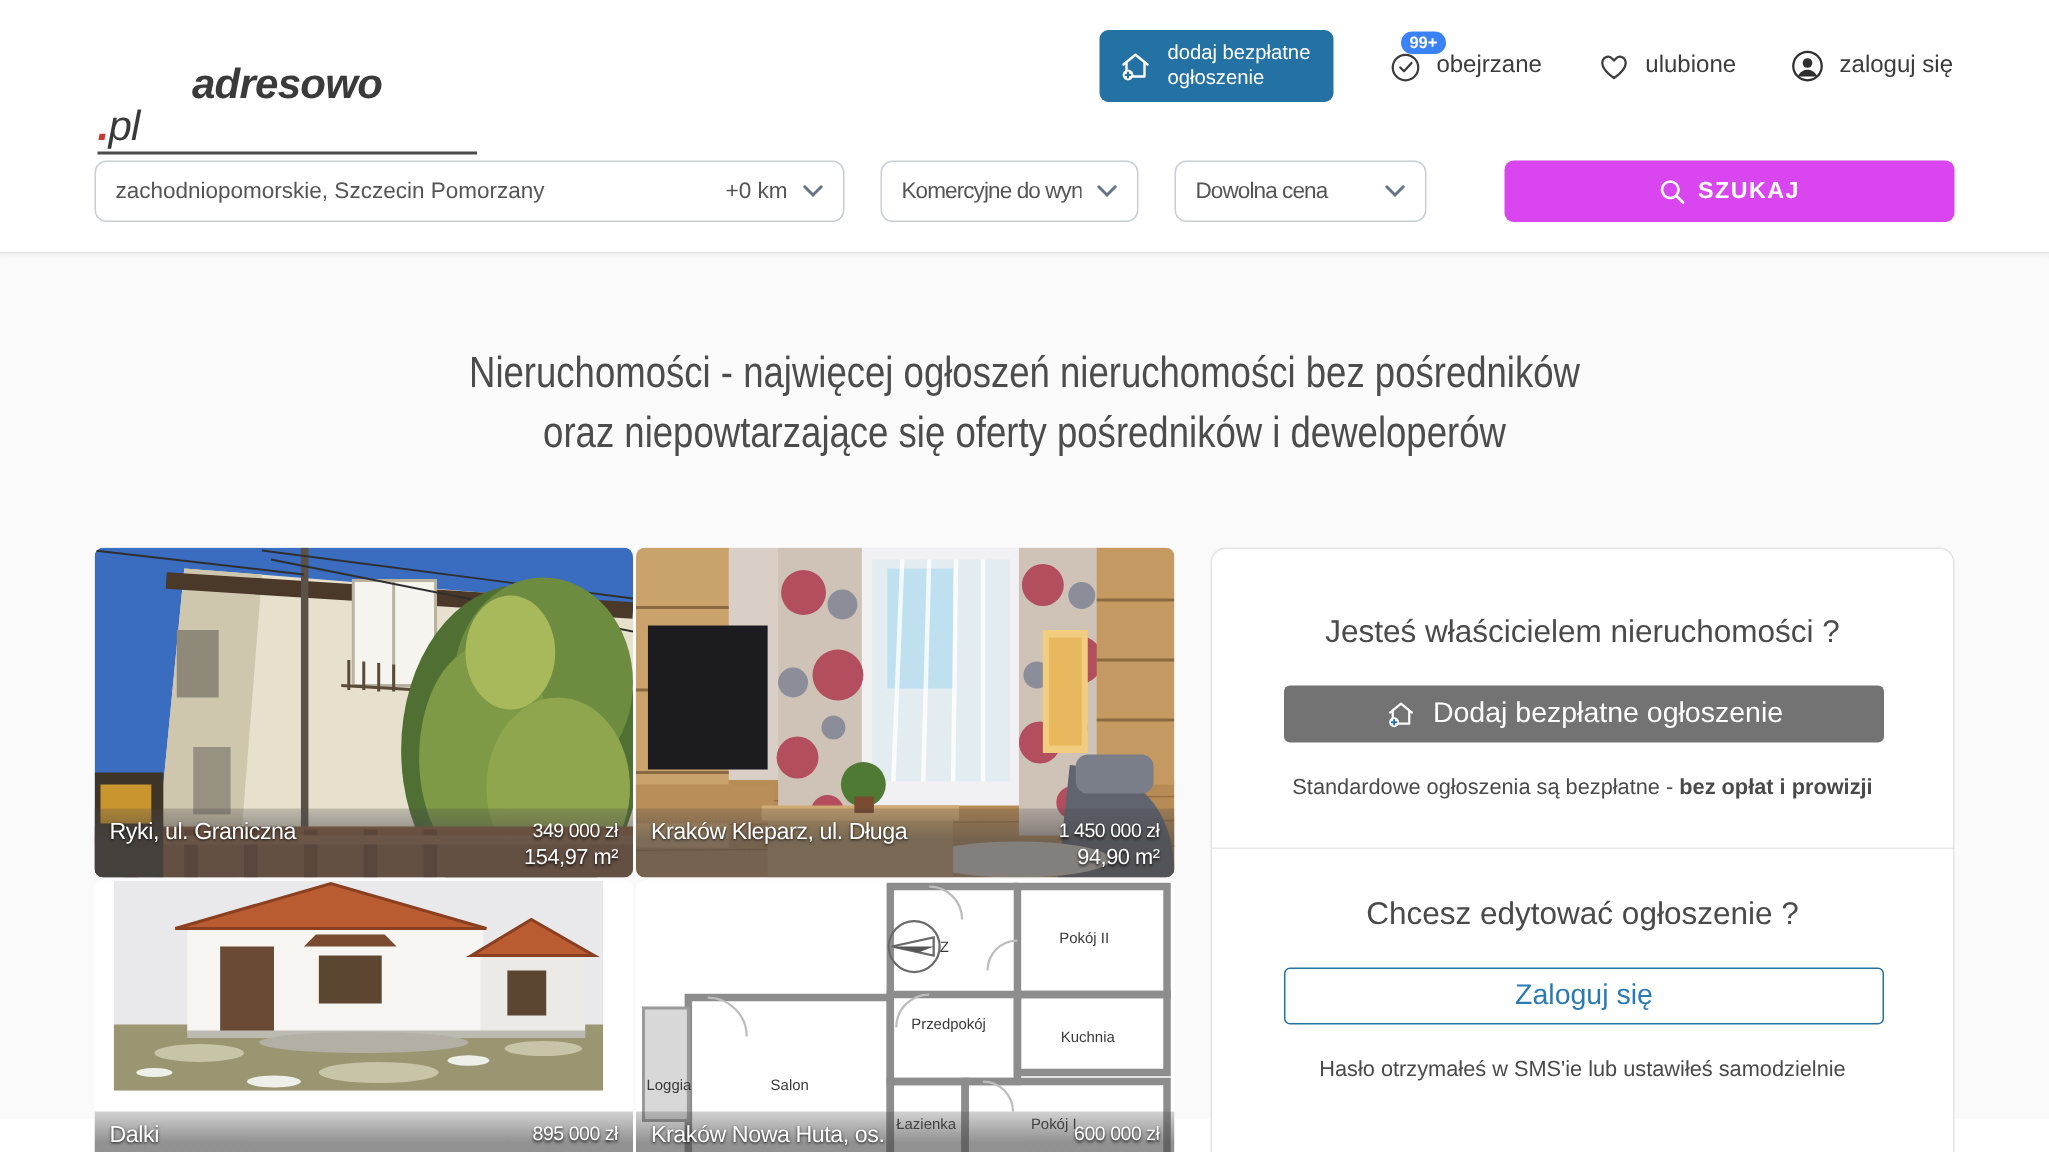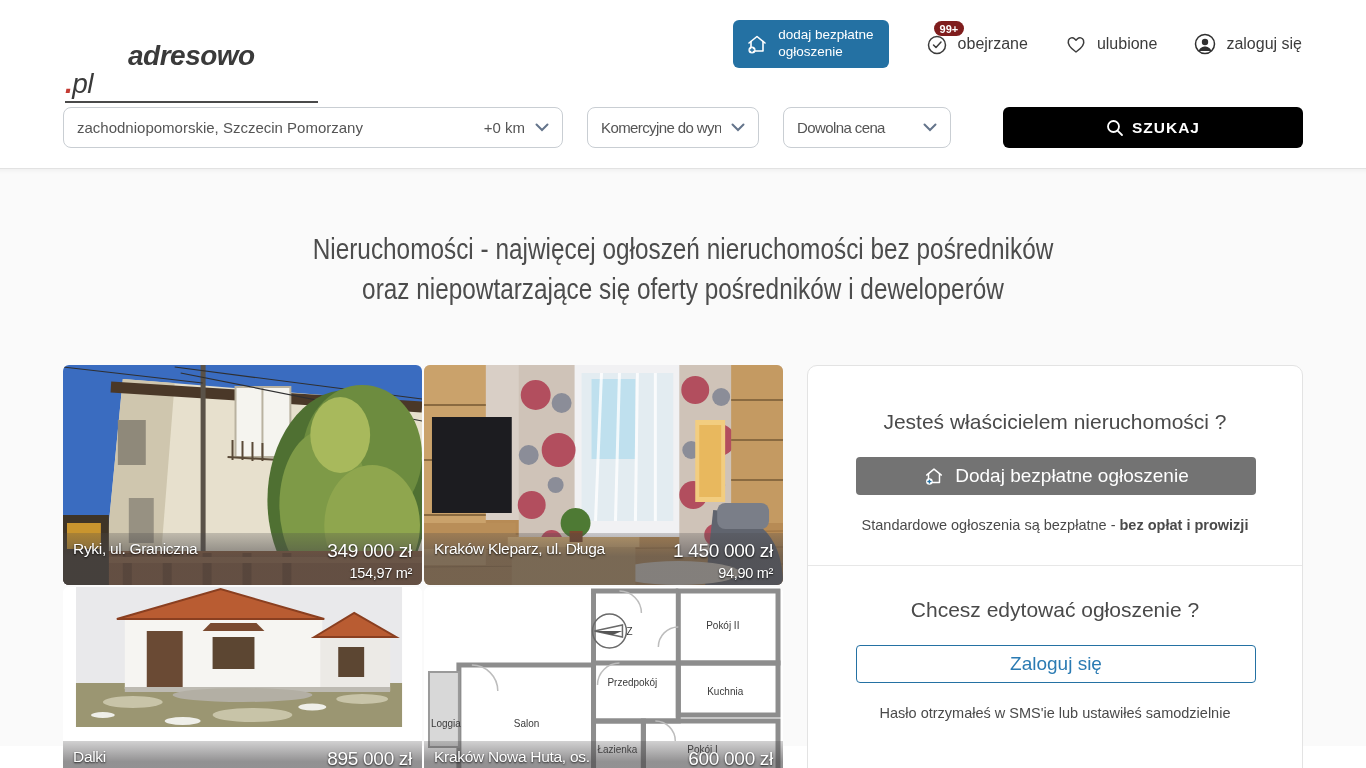--- a/index.html
+++ b/index.html
@@ -16,36 +16,36 @@
   .logo .tld  { font-weight:400; color:#3a3a3a; }
 
   .header-right { display:flex; align-items:center; gap:36px; }
   .btn-add-header { background:#2471a3; border:none; border-radius:6px; color:#fff;
                     display:flex; align-items:center; gap:9px; padding:7px 15px 7px 12px;
                     cursor:pointer; text-align:left; }
   .btn-add-header .txt { font-size:13.5px; line-height:1.25; color:#fff; }
   .nav-item { display:flex; align-items:center; gap:9px; font-size:16px; color:#3c3c3c;
               cursor:pointer; position:relative; }
   .nav-ico { width:24px; height:24px; display:block; }
-  .badge { position:absolute; top:-11px; left:9px; background:#7f1d1d; color:#fff;
+  .badge { position:absolute; top:-11px; left:9px; background:#3b82f6; color:#fff;
            font-size:11px; font-weight:700; padding:1.5px 6px; border-radius:9px; }
 
   
   .search-row { display:flex; align-items:center; padding:0 63px; gap:24px; margin-top:19px; }
   .field { height:41px; border:1px solid #c9ced3; border-radius:8px; background:#fff;
            display:flex; align-items:center; padding:0 13px; font-size:15px; color:#555;
            cursor:pointer; }
   .field .chev { margin-left:10px; flex:none; }
   .f-location { width:500px; }
   .f-location .loc { flex:1; white-space:nowrap; overflow:hidden; }
   .f-location .radius { color:#555; }
   .f-category { width:172px; }
   .f-category span:first-child, .f-price span:first-child { flex:1; white-space:nowrap; overflow:hidden; letter-spacing:-.6px; }
   .f-price { width:168px; }
-  .btn-szukaj { margin-left:auto; width:300px; height:41px; background:#000000; border:none;
+  .btn-szukaj { margin-left:auto; width:300px; height:41px; background:#d946ef; border:none;
                 border-radius:6px; color:#fff; font-size:15.5px; font-weight:700;
                 letter-spacing:1px; display:flex; align-items:center; justify-content:center;
                 gap:8px; cursor:pointer; font-family:"Liberation Sans", sans-serif; }
 
   
   .content { margin-top:20px; border-top:1px solid #e2e2e2; background:#fafafa; height:578px;
              box-shadow:inset 0 5px 5px -4px rgba(0,0,0,.06); }
   .hero { padding-top:60px; text-align:center; }
   .hero h1 { font-size:29px; font-weight:400; color:#4c4c4c; line-height:1.38;
              transform:scaleX(.84); transform-origin:center; }
@@ -57,21 +57,21 @@
            grid-template-rows:220px 200px; gap:2px; }
   .card { position:relative; border-radius:6px; overflow:hidden; background:#fff; cursor:pointer; }
   .card svg.scene { position:absolute; inset:0; width:100%; height:100%; display:block; }
   .overlay { position:absolute; left:0; right:0; bottom:0; min-height:46px;
              background:linear-gradient(to bottom, rgba(74,72,74,.25), rgba(74,72,74,.6) 45%, rgba(74,72,74,.6));
              display:flex; justify-content:space-between; align-items:flex-start;
              padding:5px 10px 4px 10px; }
   .overlay .name { color:#fff; font-size:15.5px; text-shadow:0 1px 2px rgba(0,0,0,.85);
                    letter-spacing:-.3px; padding-top:2px; }
   .overlay .money { text-align:right; color:#fff; text-shadow:0 1px 2px rgba(0,0,0,.85); }
-  .overlay .price { font-size:19px; letter-spacing:-.3px; padding-top:2px;margin-left:24px; }
+  .overlay .price { font-size:13px; letter-spacing:-.3px; padding-top:2px;margin-left:24px; }
   .overlay .area  { font-size:14.5px; letter-spacing:-.3px; margin-top:3px; }
 
   
   .sidebar-card { width:496px; background:#fff; border:1px solid #e3e3e3; border-radius:10px;
                   height:560px; padding-top:44px; }
   .sb-title { font-size:21px; font-weight:400; color:#4a4a4a; text-align:center; }
   .btn-primary { display:flex; align-items:center; justify-content:center; gap:10px;
                  margin:23px 48px 0 48px; width:400px; height:38px; background:#737373;
                  color:#fff; border:none; border-radius:4px; font-size:19px; cursor:pointer;
                  font-family:"Liberation Sans", sans-serif; }

